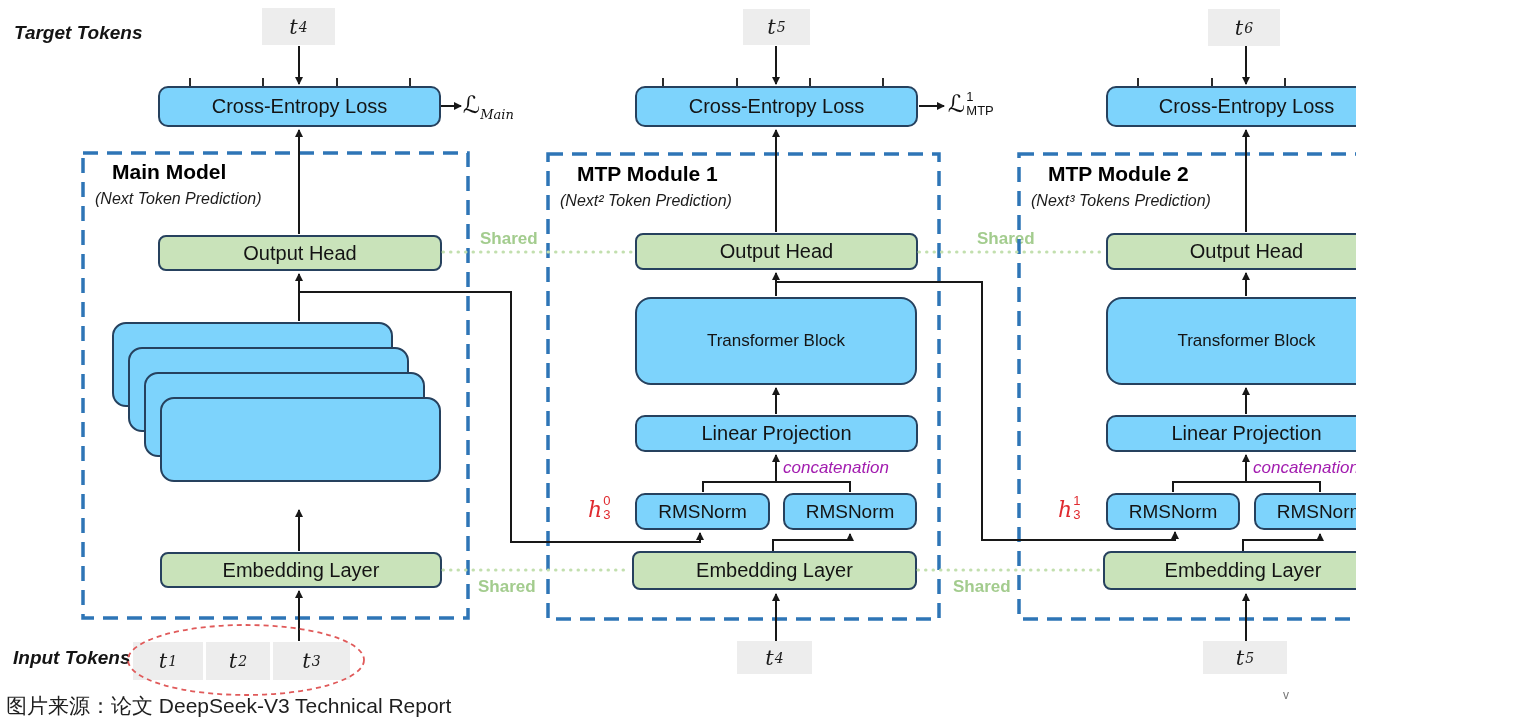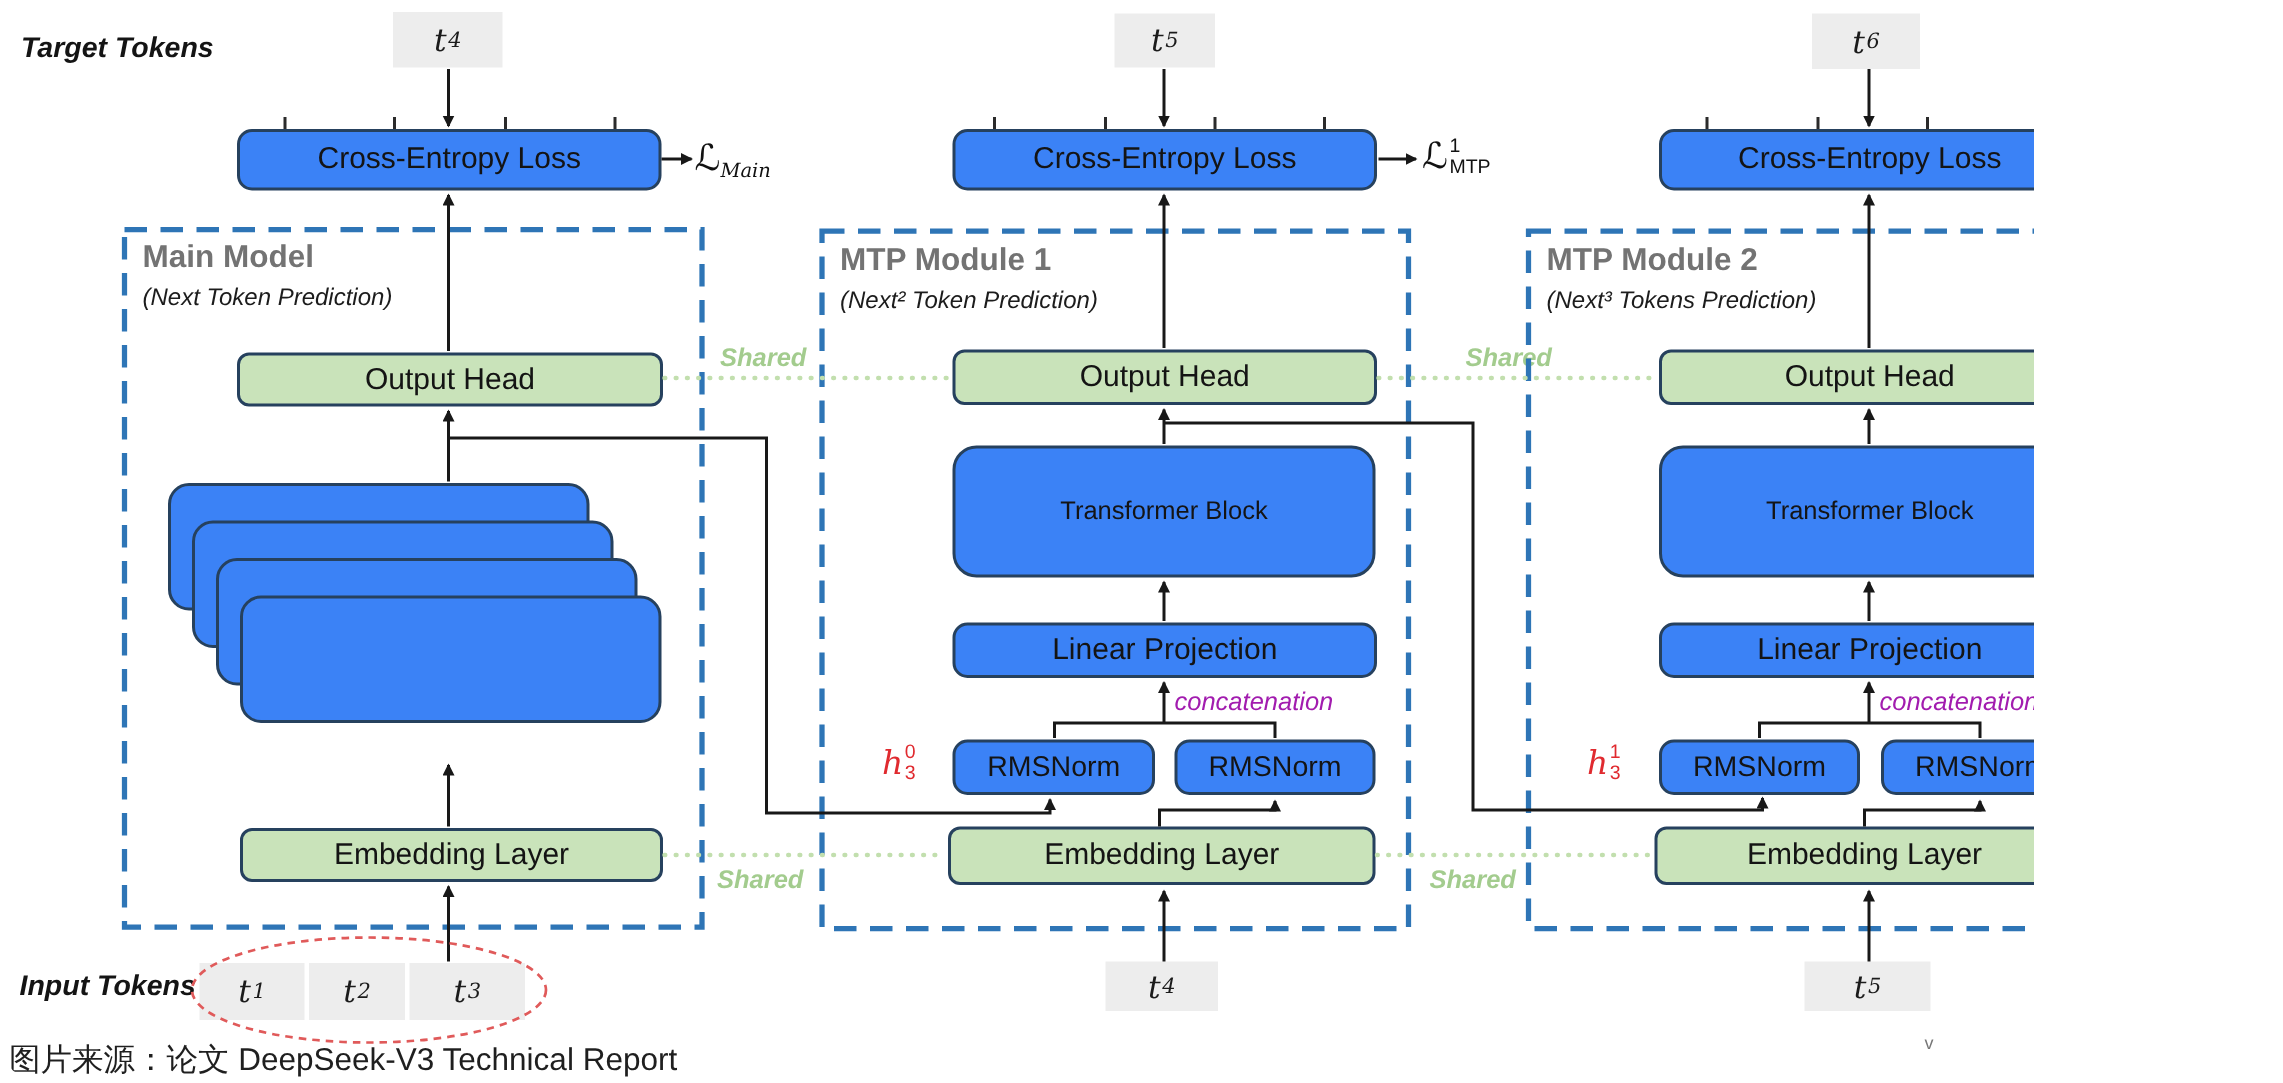--- a/index.html
+++ b/index.html
@@ -2,36 +2,36 @@
 <html><head>
 <meta charset="utf-8">
 <style>
   html,body{margin:0;padding:0;background:#ffffff;}
   .canvas{
     position:relative;width:1356px;height:722px;background:#ffffff;overflow:hidden;
     font-family:"Liberation Sans",sans-serif;color:#161616;border-radius:29px;
   }
   .box{
     position:absolute;display:flex;align-items:center;justify-content:center;
-    background:#3b82f6;border:2px solid #26415E;border-radius:10px;
+    background:#7dd3fc;border:2px solid #26415E;border-radius:10px;
     font-size:20px;font-weight:500;color:#141414;box-sizing:border-box;text-align:center;
   }
   .box.green{background:#C9E3BA;}
   .box.big{border-radius:16px;font-size:17px;}
   .box.stack{border-radius:14px;}
   .token{
     position:absolute;display:flex;align-items:center;justify-content:center;
     background:#EDEDED;border:none;font-family:"DejaVu Serif",serif;font-style:italic;
     font-size:21px;color:#1b1b1b;box-sizing:border-box;
   }
   .token sub{font-size:14px;margin-left:1px;font-style:italic;}
-  .module-title{position:absolute;font-size:21px;font-weight:bold;color:#737373;}
+  .module-title{position:absolute;font-size:21px;font-weight:bold;color:#000000;margin-left:17px;}
   .module-sub{position:absolute;font-size:16px;font-style:italic;font-weight:500;color:#1c1c1c;}
   .side-label{position:absolute;font-size:19px;font-style:italic;font-weight:600;color:#141414;}
-  .shared{position:absolute;font-size:17px;font-style:italic;font-weight:600;color:#A3CC8E;}
+  .shared{position:absolute;font-size:17px;font-weight:600;color:#A3CC8E;}
   .concat{position:absolute;font-size:17px;font-style:italic;font-weight:500;color:#a21caf;}
   .loss{position:absolute;display:flex;align-items:flex-start;font-size:23px;color:#111;
         font-family:"DejaVu Sans",sans-serif;}
   .loss .script{font-size:24px;line-height:1;}
   .loss sub{font-size:13px;font-style:italic;font-family:"DejaVu Serif",serif;}
   .supsub{display:inline-flex;flex-direction:column;justify-content:center;
           font-size:13px;line-height:1.05;margin-left:1px;font-family:"Liberation Sans",sans-serif;
           font-style:normal;transform:translateY(-2px);}
   .hlabel{position:absolute;display:flex;align-items:center;color:#E02A2F;
           font-family:"DejaVu Serif",serif;font-style:italic;font-size:22px;}

